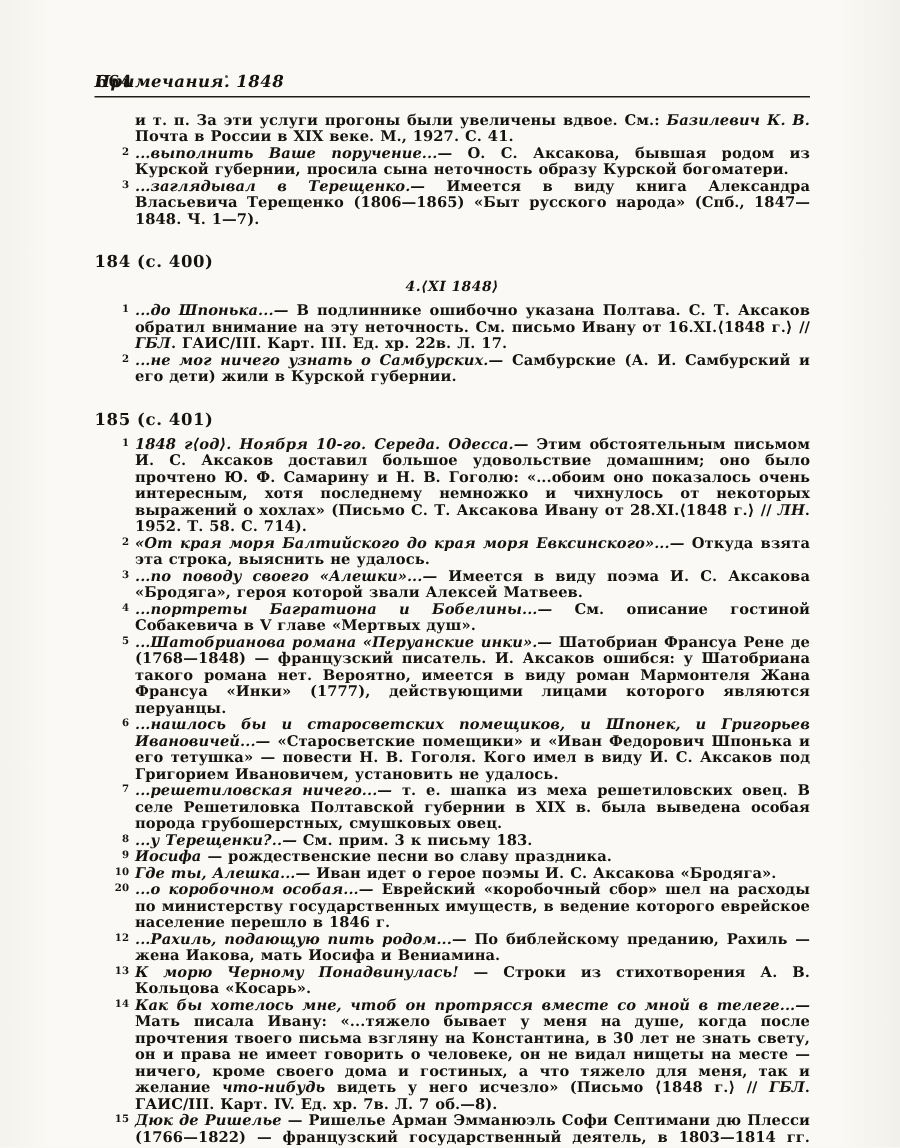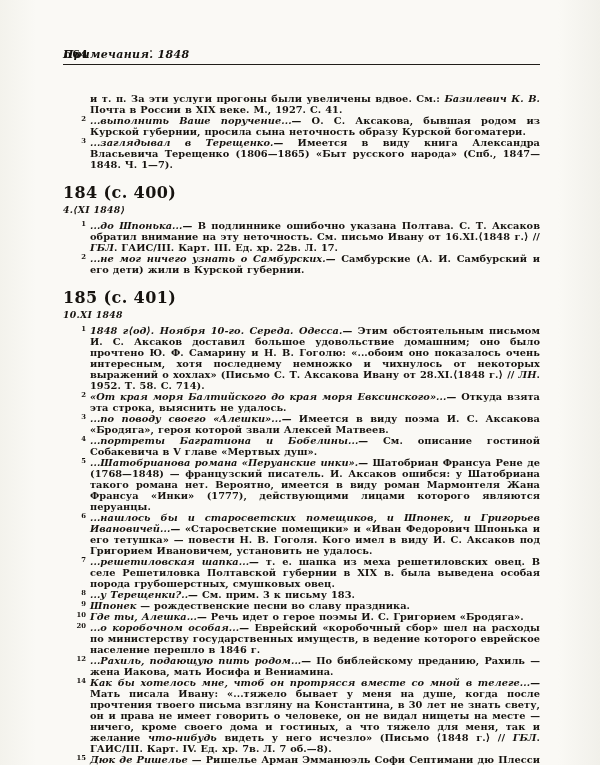--- a/index.html
+++ b/index.html
@@ -19,27 +19,27 @@
     position: relative; padding-top: 47px; height: 14px;
     font-size: 11px; line-height: 13px;
   }
   .page-number { position: absolute; left: 1px; bottom: 0; letter-spacing: 0.5px; }
   .running-title {
     position: absolute; left: 0; right: 0; bottom: 0;
     text-align: left; font-style: italic; letter-spacing: 0.3px;
   }
   .header-rule { border: 0; border-top: 1.7px solid #211e19; margin: 3px 0 0 0; }
 
-  .sec-heading { font-size: 16px; line-height: 12px; margin-top: 17px; letter-spacing: 0.4px; }
+  .sec-heading { font-size: 11px; line-height: 12px; margin-top: 17px; letter-spacing: 0.4px; }
   .sec-date {
-    text-align: left; font-style: italic; font-size: 9.3px; line-height: 11px;
+    text-align: center; font-style: italic; font-size: 9.3px; line-height: 11px;
     margin-top: 5px; letter-spacing: 0.3px;
   }
   .sec-notes { margin-top: 5px; }
-  section:first-of-type .sec-notes { margin-top: 28px; }
+  section:first-of-type .sec-notes { margin-top: 10px; }
 
   .note {
     position: relative; margin-left: 27px;
     font-size: 9.8px; line-height: 11px;
     text-align: justify; text-justify: inter-word;
     letter-spacing: 0.04px; word-spacing: 0.5px;
     hyphens: auto; -webkit-hyphens: auto;
   }
   .note .num {
     position: absolute; left: -18px; top: -1.5px; width: 14px;
@@ -70,33 +70,33 @@
         <section class="section">
           <div class="sec-heading">184 (с. 400)</div>
           <div class="sec-date">4.⟨XI 1848⟩</div>
           <div class="sec-notes">
             <div class="note"><span class="num">1</span><span class="it">...до Шпонька...—</span><span class="rm"> В подлиннике ошибочно указана Полтава. С. Т. Аксаков обратил внимание на эту неточность. См. письмо Ивану от 16.XI.⟨1848 г.⟩ // </span><span class="it">ГБЛ</span><span class="rm">. ГАИС/III. Карт. III. Ед. хр. 22в. Л. 17.</span></div>
             <div class="note"><span class="num">2</span><span class="it">...не мог ничего узнать о Самбурских.—</span><span class="rm"> Самбурские (А. И. Самбурский и его дети) жили в Курской губернии.</span></div>
           </div>
         </section>
         <section class="section">
           <div class="sec-heading">185 (с. 401)</div>
-          <div class="sec-date">10.XI 1848</div>
           <div class="sec-notes">
             <div class="note"><span class="num">1</span><span class="it">1848 г⟨од⟩. Ноября 10-го. Середа. Одесса.—</span><span class="rm"> Этим обстоятельным письмом И. С. Аксаков доставил большое удовольствие домашним; оно было прочтено Ю. Ф. Самарину и Н. В. Гоголю: «...обоим оно показалось очень интересным, хотя последнему немножко и чихнулось от некоторых выражений о хохлах» (Письмо С. Т. Аксакова Ивану от 28.XI.⟨1848 г.⟩ // </span><span class="it">ЛН</span><span class="rm">. 1952. Т. 58. С. 714).</span></div>
             <div class="note"><span class="num">2</span><span class="it">«От края моря Балтийского до края моря Евксинского»...—</span><span class="rm"> Откуда взята эта строка, выяснить не удалось.</span></div>
             <div class="note"><span class="num">3</span><span class="it">...по поводу своего «Алешки»...—</span><span class="rm"> Имеется в виду поэма И. С. Аксакова «Бродяга», героя которой звали Алексей Матвеев.</span></div>
             <div class="note"><span class="num">4</span><span class="it">...портреты Багратиона и Бобелины...—</span><span class="rm"> См. описание гостиной Собакевича в V главе «Мертвых душ».</span></div>
             <div class="note"><span class="num">5</span><span class="it">...Шатобрианова романа «Перуанские инки».—</span><span class="rm"> Шатобриан Франсуа Рене де (1768—1848) — французский писатель. И. Аксаков ошибся: у Шатобриана такого романа нет. Вероятно, имеется в виду роман Мармонтеля Жана Франсуа «Инки» (1777), действующими лицами которого являются перуанцы.</span></div>
             <div class="note"><span class="num">6</span><span class="it">...нашлось бы и старосветских помещиков, и Шпонек, и Григорьев Ивановичей...—</span><span class="rm"> «Старосветские помещики» и «Иван Федорович Шпонька и его тетушка» — повести Н. В. Гоголя. Кого имел в виду И. С. Аксаков под Григорием Ивановичем, установить не удалось.</span></div>
-            <div class="note"><span class="num">7</span><span class="it">...решетиловская шапка...—</span><span class="rm"> т. е. шапка из меха решетиловских овец. В селе Решетиловка Полтавской губернии в XIX в. была выведена особая порода грубошерстных, смушковых овец.</span></div>
+            <div class="note"><span class="num">7</span><span class="it">...решетиловская ничего...—</span><span class="rm"> т. е. шапка из меха решетиловских овец. В селе Решетиловка Полтавской губернии в XIX в. была выведена особая порода грубошерстных, смушковых овец.</span></div>
             <div class="note"><span class="num">8</span><span class="it">...у Терещенки?..—</span><span class="rm"> См. прим. 3 к письму 183.</span></div>
-            <div class="note"><span class="num">9</span><span class="it">Шпонек</span><span class="rm"> — рождественские песни во славу праздника.</span></div>
-            <div class="note"><span class="num">10</span><span class="it">Где ты, Алешка...—</span><span class="rm"> Речь идет о герое поэмы И. С. Григорием «Бродяга».</span></div>
+            <div class="note"><span class="num">9</span><span class="it">Иосифа</span><span class="rm"> — рождественские песни во славу праздника.</span></div>
+            <div class="note"><span class="num">10</span><span class="it">Где ты, Алешка...—</span><span class="rm"> Иван идет о герое поэмы И. С. Аксакова «Бродяга».</span></div>
             <div class="note"><span class="num">20</span><span class="it">...о коробочном особая...—</span><span class="rm"> Еврейский «коробочный сбор» шел на расходы по министерству государственных имуществ, в ведение которого еврейское население перешло в 1846 г.</span></div>
             <div class="note"><span class="num">12</span><span class="it">...Рахиль, подающую пить родом...—</span><span class="rm"> По библейскому преданию, Рахиль — жена Иакова, мать Иосифа и Вениамина.</span></div>
+            <div class="note"><span class="num">13</span><span class="it">К морю Черному Понадвинулась!</span><span class="rm"> — Строки из стихотворения А. В. Кольцова «Косарь».</span></div>
             <div class="note"><span class="num">14</span><span class="it">Как бы хотелось мне, чтоб он протрясся вместе со мной в телеге...—</span><span class="rm"> Мать писала Ивану: «...тяжело бывает у меня на душе, когда после прочтения твоего письма взгляну на Константина, в 30 лет не знать свету, он и права не имеет говорить о человеке, он не видал нищеты на месте — ничего, кроме своего дома и гостиных, а что тяжело для меня, так и желание </span><span class="it">что-нибудь</span><span class="rm"> видеть у него исчезло» (Письмо ⟨1848 г.⟩ // </span><span class="it">ГБЛ</span><span class="rm">. ГАИС/III. Карт. IV. Ед. хр. 7в. Л. 7 об.—8).</span></div>
             <div class="note"><span class="num">15</span><span class="it">Дюк де Ришелье</span><span class="rm"> — Ришелье Арман Эмманюэль Софи Септимани дю Плесси (1766—1822) — французский государственный деятель, в 1803—1814 гг. генерал-</span></div>
           </div>
         </section>
       </main>
   </div>
 </div>
 
 </body></html>

